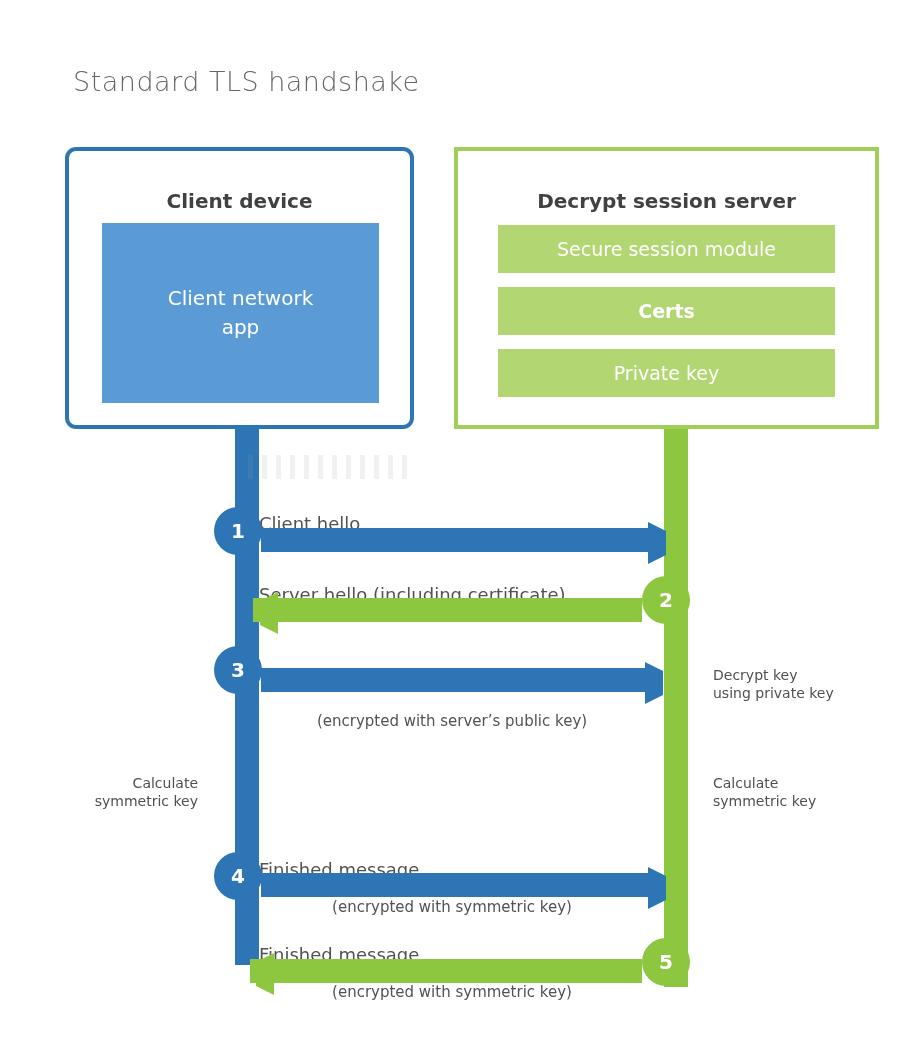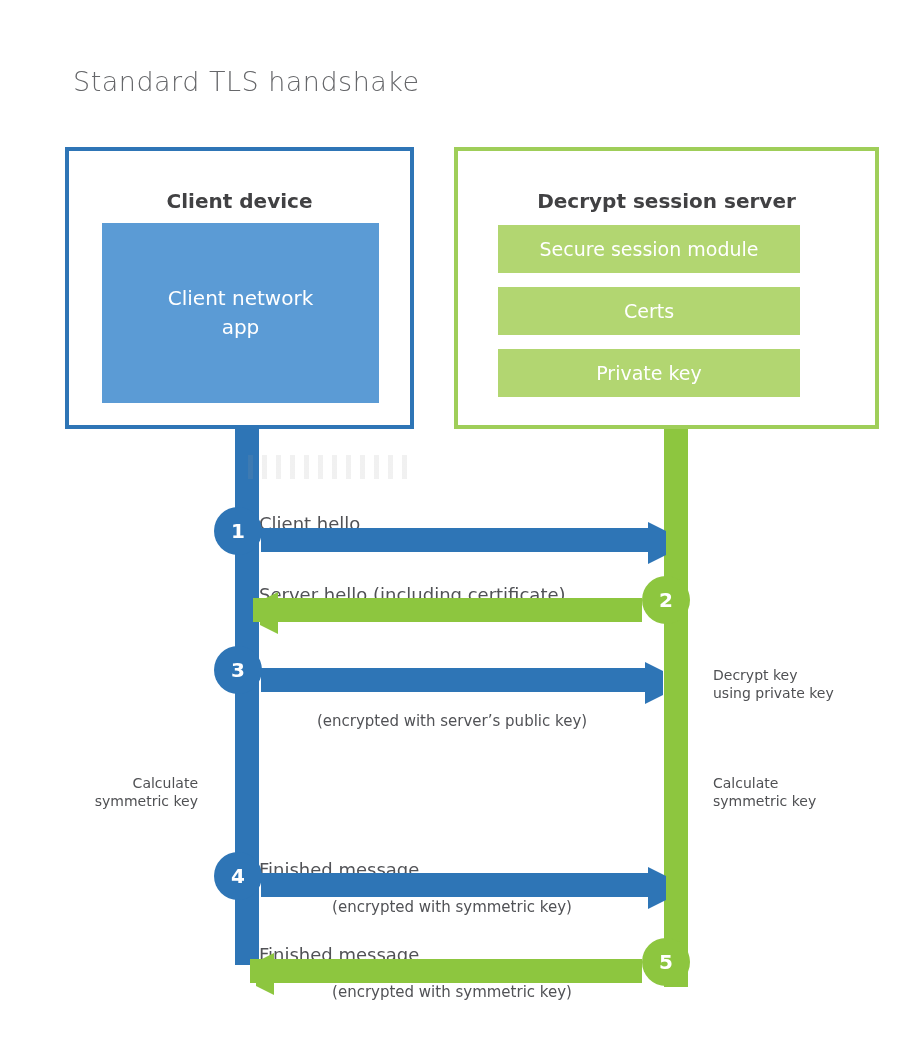--- a/index.html
+++ b/index.html
@@ -15,31 +15,31 @@
   }
   *{margin:0;padding:12px;box-sizing:border-box;}
   html,body{background:#fff;}
   body{font-family:"DejaVu Sans","Liberation Sans",sans-serif;}
   .page{position:relative;width:900px;height:1058px;background:#ffffff;overflow:hidden;}
 
   .title{position:absolute;left:37px;top:30px;font-size:27px;font-weight:300;letter-spacing:.5px;color:var(--ink-title);}
 
   
   .actor-box{position:absolute;top:123px;height:282px;background:#fff;border:4px solid;}
-  .client-box{left:41px;width:349px;border-color:var(--blue);}
+  .client-box{left:41px;width:349px;border-color:var(--blue);border-radius:11px;}
   .server-box{left:430px;width:425px;border-color:var(--green-border);}
   .actor-title{position:absolute;top:26px;left:0;right:0;text-align:center;font-size:20px;font-weight:bold;color:var(--ink-dark);}
 
   .client-app{position:absolute;left:33px;top:72px;width:277px;height:180px;background:var(--blue-light);
     display:flex;align-items:center;justify-content:center;text-align:center;
     color:#fff;font-size:20px;line-height:1.45;padding:0 40px;}
 
-  .server-bar{position:absolute;left:40px;width:302px;height:48px;background:var(--green-light);
+  .server-bar{position:absolute;left:40px;width:337px;height:48px;background:var(--green-light);
     display:flex;align-items:center;justify-content:center;color:#fff;font-size:19px;}
-  .bar-0{top:74px;} .bar-1{top:136px;} .bar-2{top:198px;}
+  .bar-0{top:74px;} .bar-1{top:136px;font-weight:bold;} .bar-2{top:198px;}
 
   
   .lifeline{position:absolute;width:5px;}
   .lifeline.client{left:211px;top:405px;height:536px;background:var(--blue);}
   .lifeline.server{left:640px;top:405px;height:558px;background:var(--green);}
 
   
   .ghost-marks{position:absolute;left:224px;top:431px;width:168px;height:16px;opacity:.14;
     background:repeating-linear-gradient(90deg,#9a9a9a 0 5px,transparent 5px 14px);}
 

